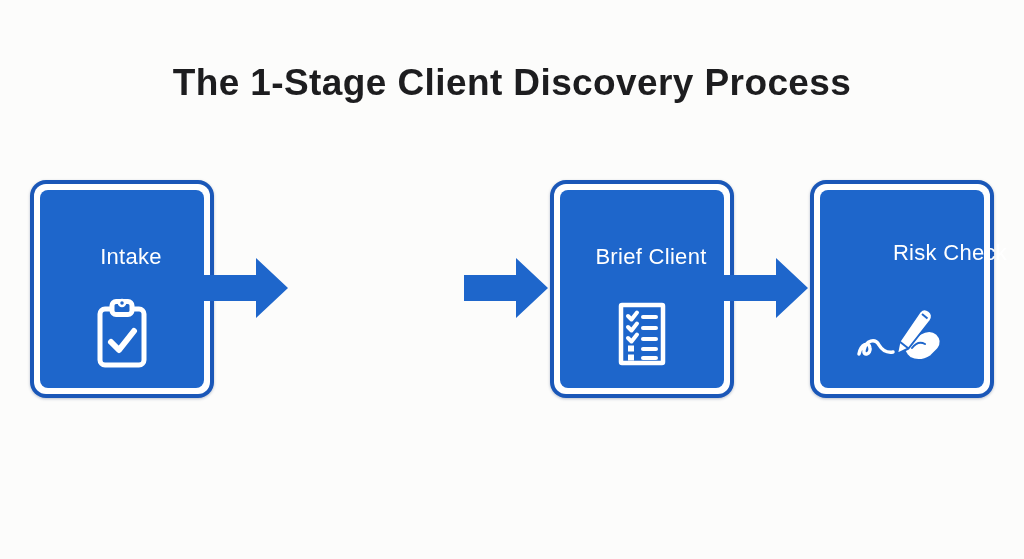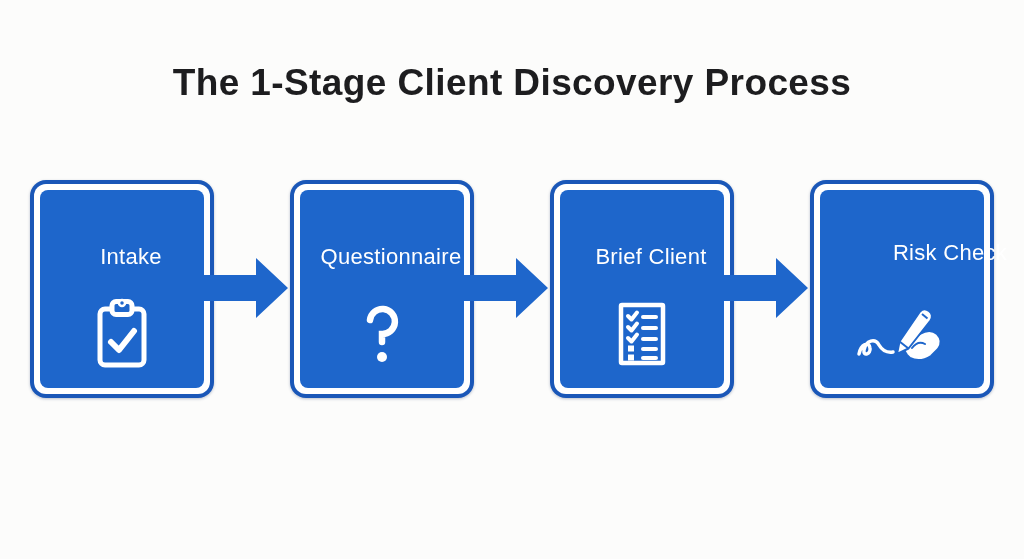--- a/index.html
+++ b/index.html
@@ -58,33 +58,20 @@
             <rect x="7" y="11" width="44" height="56" rx="5" stroke="#ffffff" stroke-width="5"></rect>
             <rect x="19" y="3.5" width="20" height="13" rx="4" fill="#1e66cb" stroke="#ffffff" stroke-width="5"></rect>
             <circle cx="29" cy="5" r="3" fill="#1e66cb" stroke="#ffffff" stroke-width="2.5"></circle>
             <polyline points="18,44 26,52 41,33" stroke="#ffffff" stroke-width="6" stroke-linecap="round" stroke-linejoin="round" fill="none"></polyline>
           </svg>
         </div>
       </div>
     </div>
   </div>
 
-  <div class="stage s2">
-    <div class="stage-ring">
-      <div class="stage-inner">
-        <div class="stage-label">Questionnaire</div>
-        <div class="icon-wrap">
-          <svg width="50" height="66" viewBox="0 0 50 66" fill="none">
-            <path d="M13 19 A 12.5 12.5 0 1 1 25 33 L 25 41" stroke="#ffffff" stroke-width="6.5" stroke-linecap="round" fill="none"></path>
-            <circle cx="25" cy="56" r="5" fill="#ffffff"></circle>
-          </svg>
-        </div>
-      </div>
-    </div>
-  </div>
 
   <div class="stage s3">
     <div class="stage-ring">
       <div class="stage-inner">
         <div class="stage-label">Brief Client</div>
         <div class="icon-wrap">
           <svg width="48" height="64" viewBox="0 0 48 64" fill="none">
             <rect x="3" y="3" width="42" height="58" rx="1" stroke="#ffffff" stroke-width="4.5"></rect>
             <polyline points="10,14 13.5,17.5 19,10.5" stroke="#ffffff" stroke-width="4" stroke-linecap="round" stroke-linejoin="round" fill="none"></polyline>
             <line x1="25" y1="15" x2="38" y2="15" stroke="#ffffff" stroke-width="4" stroke-linecap="round"></line>

